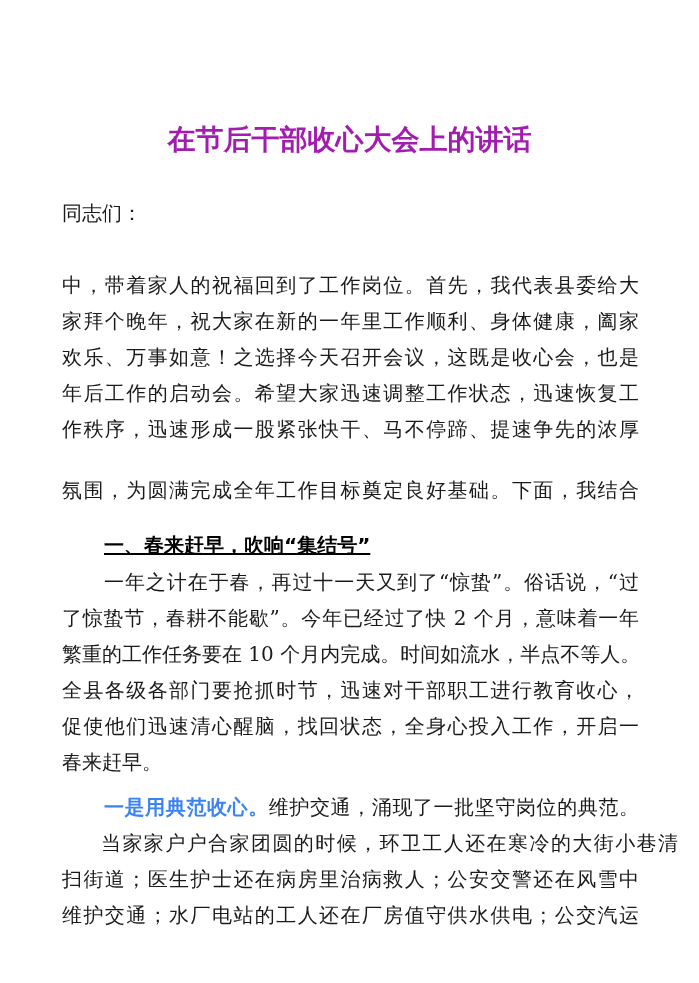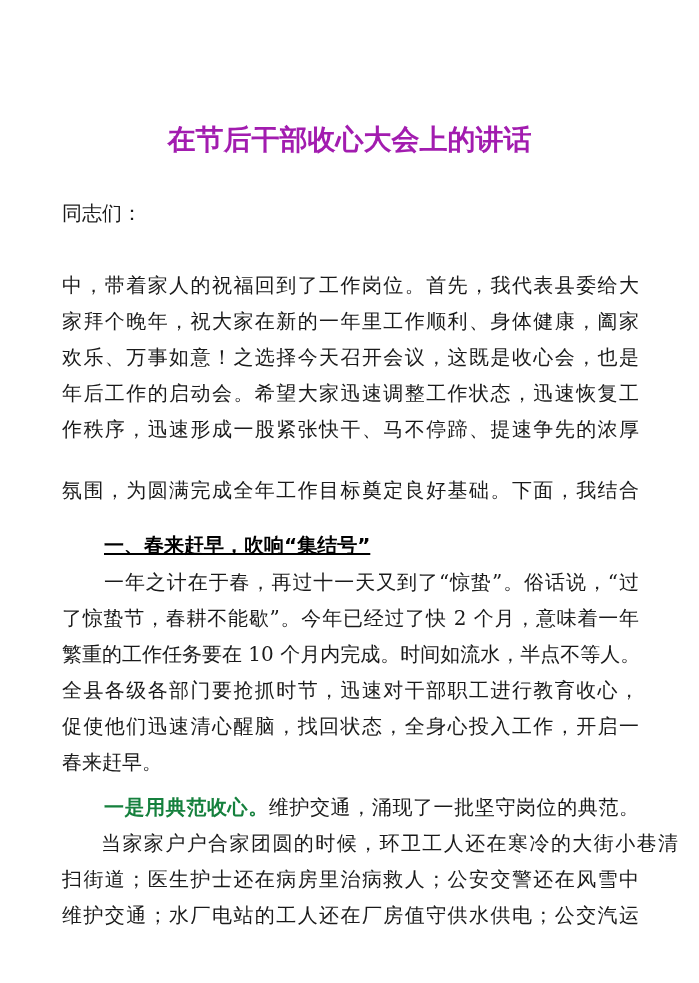--- a/index.html
+++ b/index.html
@@ -56,21 +56,21 @@
   }
   .heading {
     font-family: "DejaVu Sans", "Liberation Sans", sans-serif;
     font-weight: bold;
     color: #000000;
     text-decoration: underline;
   }
   .bold-lead {
     font-family: "DejaVu Sans", "Liberation Sans", sans-serif;
     font-weight: bold;
-    color: #15803d;
+    color: #3b82f6;
   }
 </style>
 </head>
 <body>
 
 <div class="page">
 
   <div class="title">在节后干部收心大会上的讲话</div>
 
   <div class="line last" style="top:195px;">同志们：</div>

